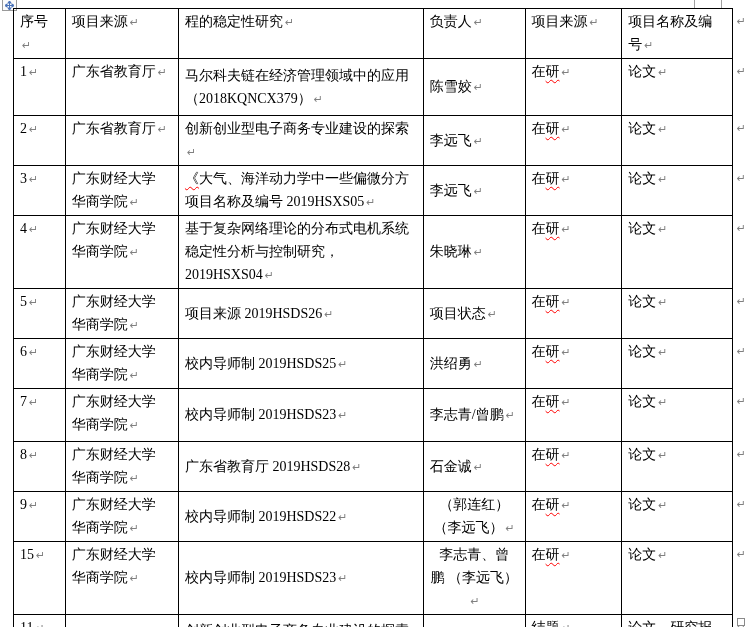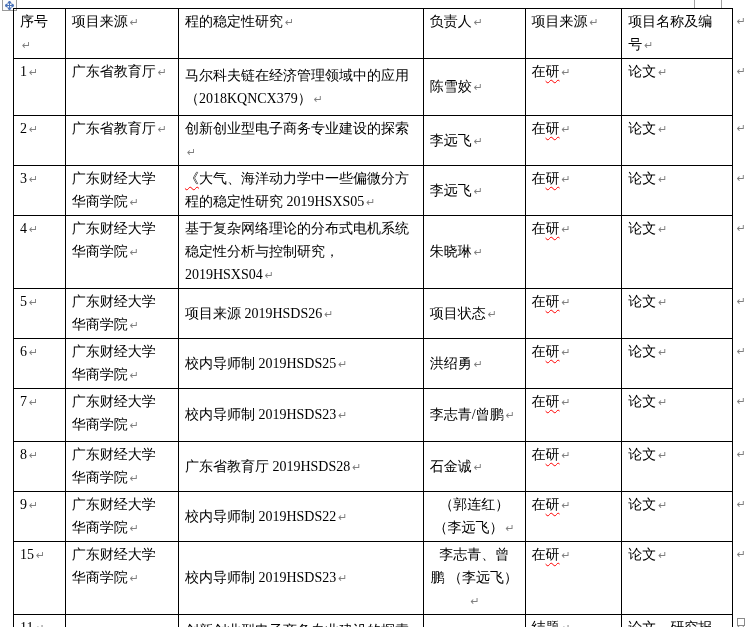--- a/index.html
+++ b/index.html
@@ -100,21 +100,21 @@
       <td class="c-leader"><span class="lines">李远飞</span><span class="mark">↵</span></td>
       <td class="c-status"><span>在</span><span class="flag">研</span><span class="mark">↵</span></td>
       <td class="c-outcome"><span>论文</span><span class="mark">↵</span></td>
       <td class="gutter"><span class="mark">↵</span></td>
     </tr>
         <tr>
       <td class="c-no"><span>3</span><span class="mark">↵</span></td>
       <td class="c-source"><span class="lines">广东财经大学
 华商学院</span><span class="mark">↵</span></td>
       <td class="c-name"><span class="flag">《</span><span class="lines">大气、海洋动力学中一些偏微分方
-程的稳定性研究 2019HSXS05</span><span class="mark">↵</span></td>
+项目名称及编号 2019HSXS05</span><span class="mark">↵</span></td>
       <td class="c-leader"><span class="lines">李远飞</span><span class="mark">↵</span></td>
       <td class="c-status"><span>在</span><span class="flag">研</span><span class="mark">↵</span></td>
       <td class="c-outcome"><span>论文</span><span class="mark">↵</span></td>
       <td class="gutter"><span class="mark">↵</span></td>
     </tr>
         <tr>
       <td class="c-no"><span>4</span><span class="mark">↵</span></td>
       <td class="c-source"><span class="lines">广东财经大学
 华商学院</span><span class="mark">↵</span></td>
       <td class="c-name"><span class="flag"></span><span class="lines">基于复杂网络理论的分布式电机系统

